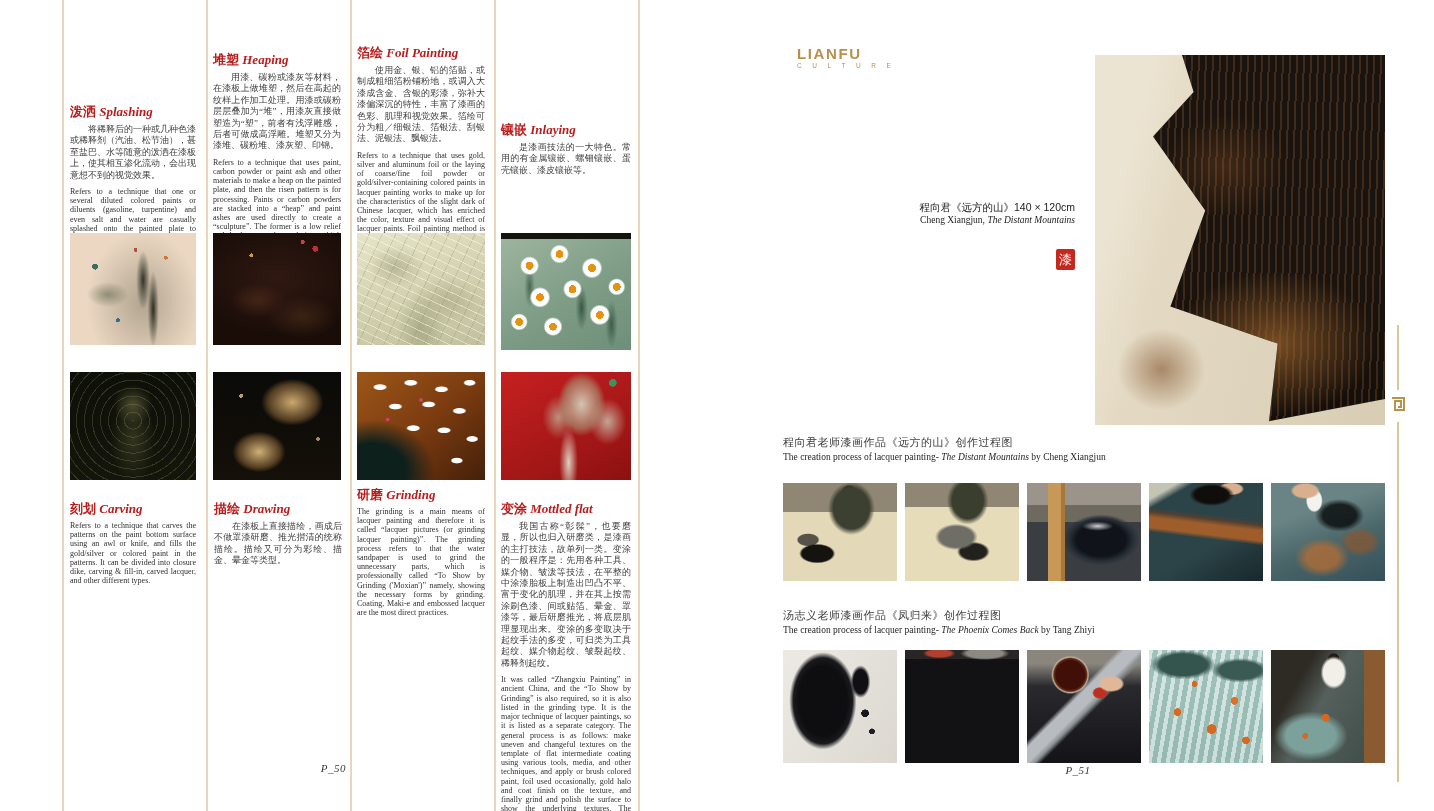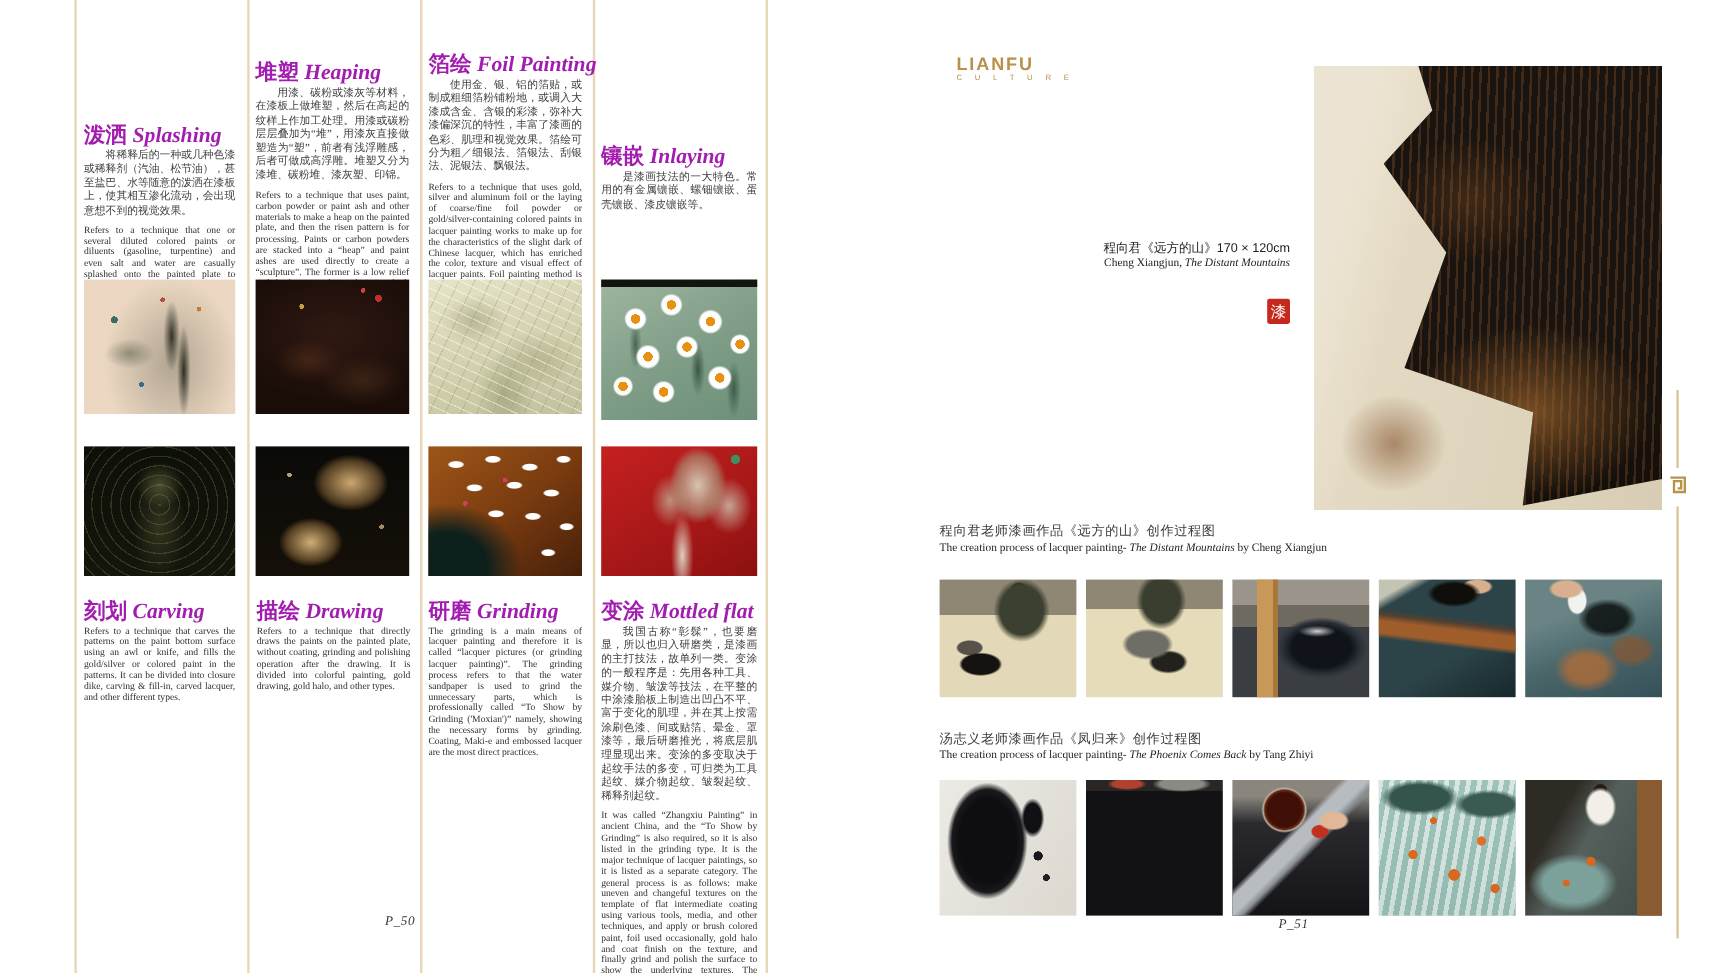--- a/index.html
+++ b/index.html
@@ -3,21 +3,21 @@
 <meta charset="utf-8">
 <style>
   html,body{margin:0;padding:0;background:#fff;}
   .spread{position:relative;width:1434px;height:811px;background:#ffffff;overflow:hidden;
           font-family:"Liberation Serif", serif;color:#333;}
   
   .vrule{position:absolute;top:0;bottom:0;width:1.5px;background:#e7d7b6;}
   .vrule-seg{position:absolute;width:1.5px;background:#d9c69a;}
   
   .sec{position:absolute;width:126px;}
-  .sec h3{margin:0 0 5px 0;font-size:18px;line-height:14px;color:#a21caf;white-space:nowrap;}
+  .sec h3{margin:0 0 5px 0;font-size:13px;line-height:14px;color:#b91c1c;white-space:nowrap;}
   .sec h3 .zht{font-weight:bold;font-family:"Liberation Sans",sans-serif;}
   .sec h3 .ent{font-style:italic;font-weight:bold;}
   .zh-text{margin:0 0 6px 0;font-size:9px;line-height:11.4px;text-align:justify;text-indent:2em;color:#3d3d3d;}
   .en-text{margin:0;font-size:8px;line-height:9.2px;text-align:justify;color:#2e2e2e;}
   .limg{position:absolute;width:126px;height:112px;}
   
   .pagenum{position:absolute;font-size:11px;font-style:italic;color:#3a3a3a;letter-spacing:.5px;}
   
   .logo{position:absolute;left:797px;top:46px;color:#b8904c;font-family:"Liberation Sans",sans-serif;}
   .logo .l1{font-size:15px;font-weight:bold;letter-spacing:1.6px;line-height:15px;}
@@ -218,31 +218,31 @@
 
   <div class="sec" style="left:213px;top:53px;width:128px">
     <h3><span class="zht">堆塑</span> <span class="ent">Heaping</span></h3>
     <p class="zh-text">用漆、碳粉或漆灰等材料，在漆板上做堆塑，然后在高起的纹样上作加工处理。用漆或碳粉层层叠加为“堆”，用漆灰直接做塑造为“塑”，前者有浅浮雕感，后者可做成高浮雕。堆塑又分为漆堆、碳粉堆、漆灰塑、印锦。</p>
     <p class="en-text">Refers to a technique that uses paint, carbon powder or paint ash and other materials to make a heap on the painted plate, and then the risen pattern is for processing. Paints or carbon powders are stacked into a “heap” and paint ashes are used directly to create a “sculpture”. The former is a low relief and the latter can be made into a high relief. The heaps can be divided into paint heap, carbon powder heap, paint ash sculpture and printed Kam.</p>
   </div>
   <div class="limg img-heap" style="left:213px;top:233px;width:128px"></div>
   <div class="limg img-lotus" style="left:213px;top:372px;width:128px;height:108px"></div>
   <div class="sec" style="left:214px;top:502px;width:128px">
     <h3><span class="zht">描绘</span> <span class="ent">Drawing</span></h3>
-    <p class="en-text">Refers to a technique that directly draws the paints on the painted plate, without coating, grinding and polishing operation after the drawing. It is divided into colorful painting, gold drawing, gold halo, and other types.</p>
+    <p class="zh-text">在漆板上直接描绘，画成后不做罩漆研磨、推光揩清的统称描绘。描绘又可分为彩绘、描金、晕金等类型。</p>
   </div>
 
   <div class="sec" style="left:357px;top:46px;width:128px">
     <h3><span class="zht">箔绘</span> <span class="ent">Foil Painting</span></h3>
     <p class="zh-text">使用金、银、铝的箔贴，或制成粗细箔粉铺粉地，或调入大漆成含金、含银的彩漆，弥补大漆偏深沉的特性，丰富了漆画的色彩、肌理和视觉效果。箔绘可分为粗／细银法、箔银法、刮银法、泥银法、飘银法。</p>
     <p class="en-text">Refers to a technique that uses gold, silver and aluminum foil or the laying of coarse/fine foil powder or gold/silver-containing colored paints in lacquer painting works to make up for the characteristics of the slight dark of Chinese lacquer, which has enriched the color, texture and visual effect of lacquer paints. Foil painting method is divided into coarse/fine silver method, foil silver method, silver scraping method, silver ash method, and silver floating method.</p>
   </div>
   <div class="limg img-foil" style="left:357px;top:233px;width:128px"></div>
   <div class="limg img-cranes" style="left:357px;top:372px;width:128px;height:108px"></div>
-  <div class="sec" style="left:357px;top:502px;width:128px">
+  <div class="sec" style="left:357px;top:488px;width:128px">
     <h3><span class="zht">研磨</span> <span class="ent">Grinding</span></h3>
     <p class="en-text">The grinding is a main means of lacquer painting and therefore it is called “lacquer pictures (or grinding lacquer painting)”. The grinding process refers to that the water sandpaper is used to grind the unnecessary parts, which is professionally called “To Show by Grinding ('Moxian')” namely, showing the necessary forms by grinding. Coating, Maki-e and embossed lacquer are the most direct practices.</p>
   </div>
 
   <div class="sec" style="left:501px;top:123px;width:130px">
     <h3><span class="zht">镶嵌</span> <span class="ent">Inlaying</span></h3>
     <p class="zh-text">是漆画技法的一大特色。常用的有金属镶嵌、螺钿镶嵌、蛋壳镶嵌、漆皮镶嵌等。</p>
   </div>
   <div class="limg img-inlay" style="left:501px;top:233px;width:130px;height:117px"></div>
   <div class="limg img-mottled" style="left:501px;top:372px;width:130px;height:108px"></div>
@@ -258,21 +258,21 @@
     <div class="l1">LIANFU</div>
     <div class="l2">C U L T U R E</div>
   </div>
 
   <div class="art-main">
     <div class="mass"></div>
     <div class="glow"></div>
   </div>
 
   <div class="caption">
-    <div class="czh">程向君《远方的山》170 × 120cm</div>
+    <div class="czh">程向君《远方的山》140 × 120cm</div>
     <div class="cen"><span>Cheng Xiangjun, </span><i>The Distant Mountains</i></div>
   </div>
   <div class="seal">漆</div>
 
   <div class="vrule-seg" style="left:1397px;top:325px;height:65px"></div>
   <div class="vrule-seg" style="left:1397px;top:422px;height:360px"></div>
   <div class="ornament">
     <svg width="18" height="18" viewBox="0 0 24 24">
         <path d="M4 4 H20 V20 H8 V8 H16 V16 H12" fill="none" stroke="#b6934a" stroke-width="2.6"></path>
       </svg>

